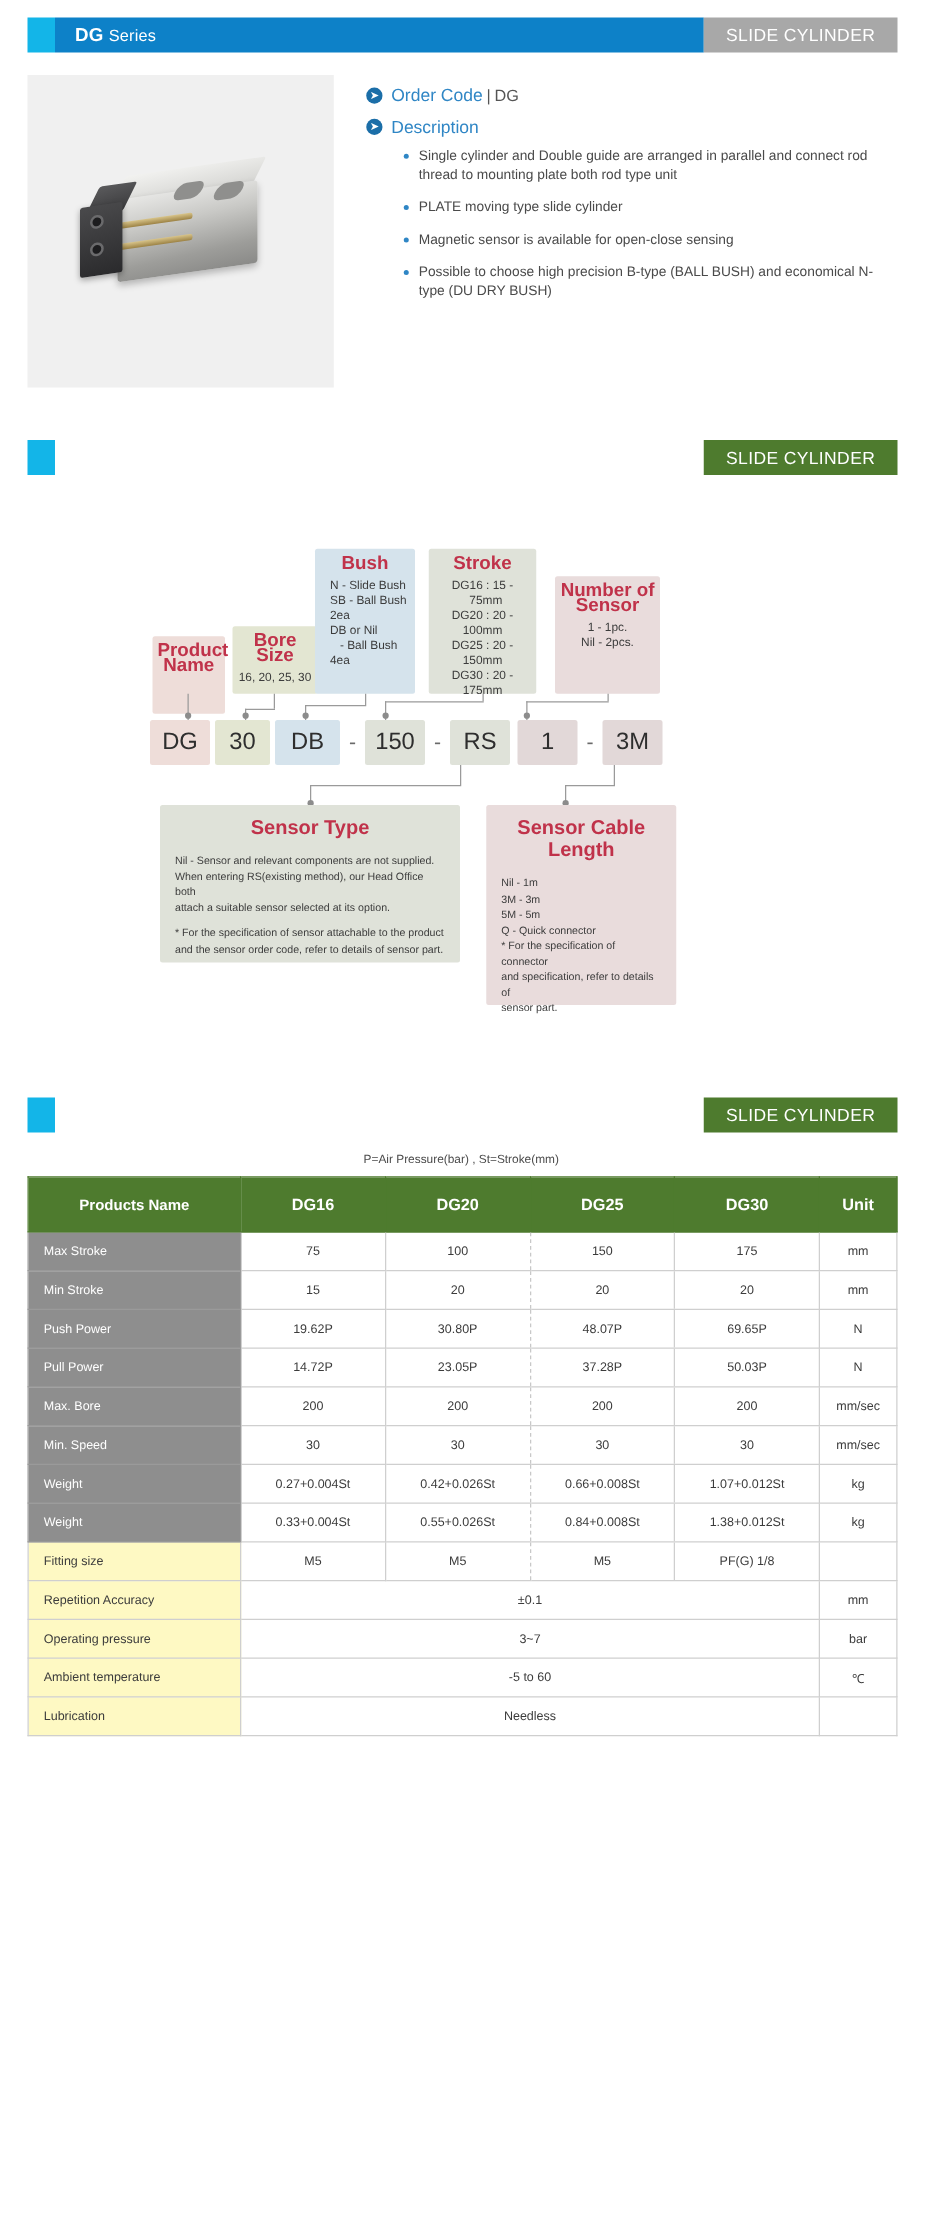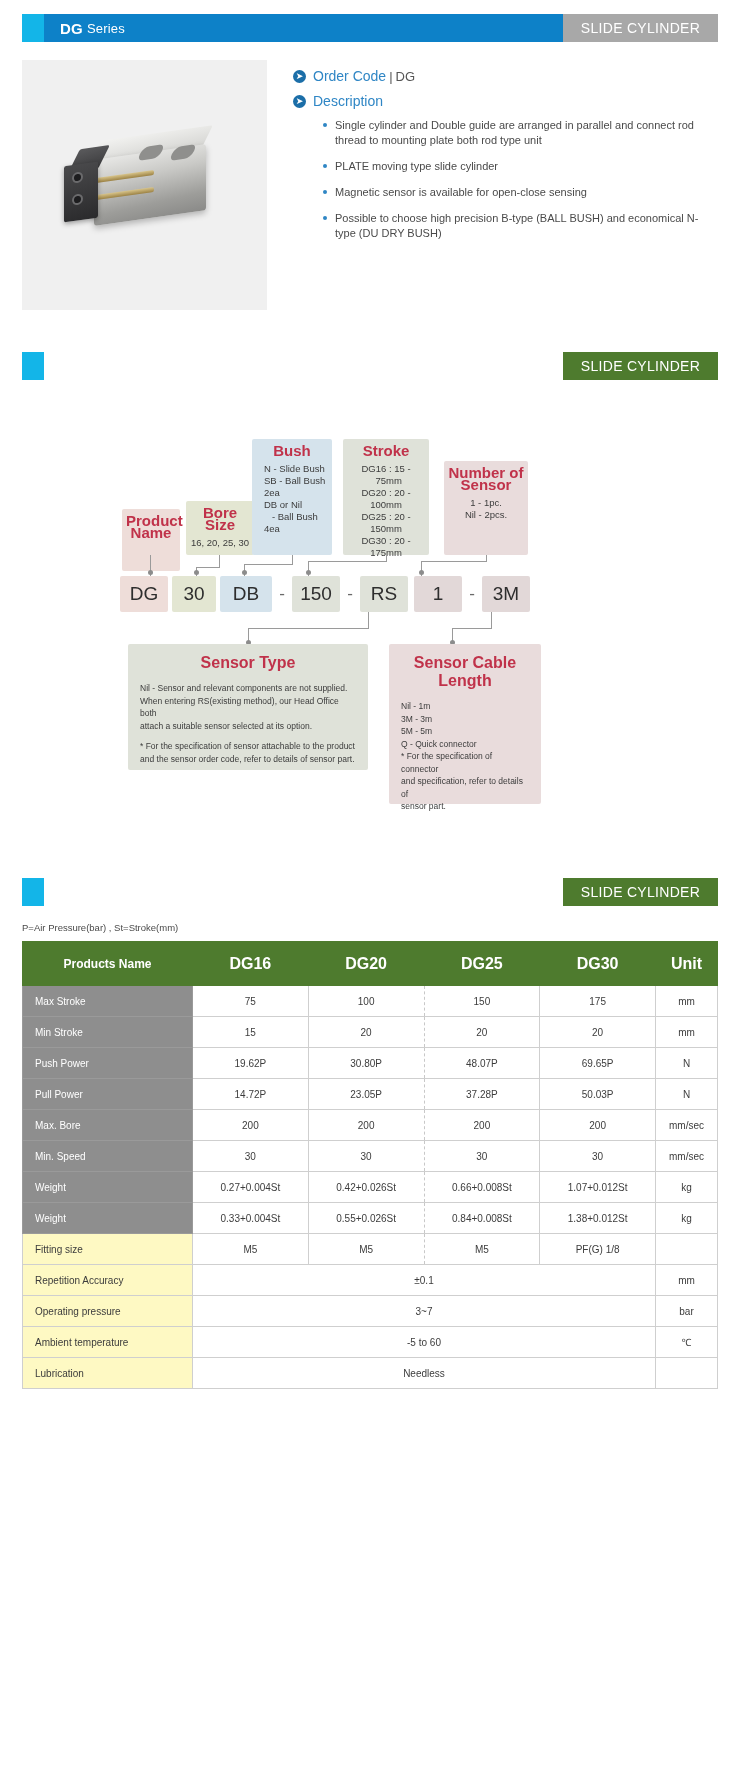--- a/index.html
+++ b/index.html
@@ -225,41 +225,41 @@
   .note-box .ln {
     font-size: 8.5px;
     line-height: 12.5px;
     color: #3c3c3c;
   }
   .note-box .gap { height: 8px; }
 
   
   .spec-wrap { margin: 0 22px; }
   .spec-note {
-    text-align: left;
+    text-align: center;
     font-size: 9.5px;
     color: #4a4a4a;
     margin: 16px 2px 8px 0;
   }
   table.spec {
     width: 100%;
     border-collapse: collapse;
     font-size: 10px;
   }
   table.spec th, table.spec td {
     border: 1px solid #cfcfcf;
     text-align: center;
     padding: 0;
     height: 31px;
     color: #3c3c3c;
   }
   table.spec thead th {
     background: #4e7b2e;
     color: #ffffff;
-    font-size: 16px;
+    font-size: 13px;
     height: 44px;
     border-color: #4e7b2e;
     font-weight: bold;
   }
   table.spec thead th.first { font-size: 12px; }
   table.spec td.rowhead {
     background: #8e8e8e;
     color: #ffffff;
     text-align: left;
     padding-left: 12px;

